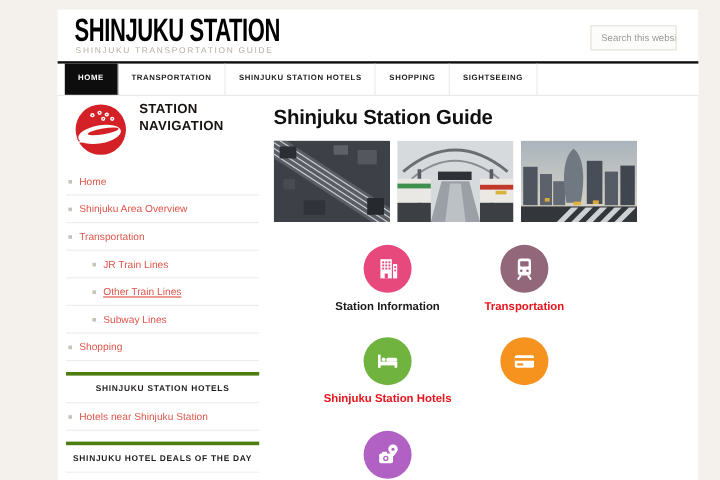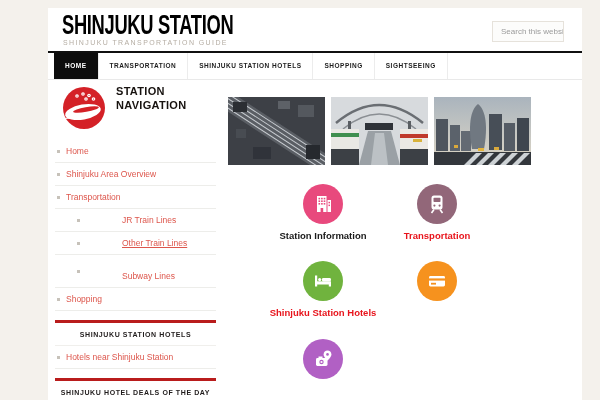--- a/index.html
+++ b/index.html
@@ -50,23 +50,23 @@
   .logo-row { display:flex; align-items:flex-start; gap:9px; padding-left:6px; cursor:pointer; }
   .logo-badge svg { display:block; }
   .logo-text { font-size:11px; font-weight:bold; color:#17120f; line-height:1.25; letter-spacing:0.3px; }
   .side-menu { margin-top:9px; list-style:none; }
   .menu-item {
     display:flex; align-items:center;
     padding:6px 0 6px 2px; border-bottom:1px solid #ededea;
     font-size:8.5px;
   }
   .menu-item .bullet { width:3px; height:3px; background:#c7c2ba; margin-right:6px; flex:none; }
-  .menu-item.sub { padding-left:22px;gap:36px; }
+  .menu-item.sub { padding-left:22px; }
   .menu-label { cursor:pointer; }
-  .widget { margin-top:9px; border-top:3px solid #b91c1c; }
+  .widget { margin-top:9px; border-top:3px solid #4d7c0f; }
   .widget-title {
     text-align:center; font-size:7px; font-weight:bold; letter-spacing:0.6px;
     color:#201c1c; padding:8px 2px 7px; border-bottom:1px solid #f0efec;
   }
 
   
   .main { position:absolute; left:180px; top:80px; width:305px; }
   .entry-title { font-size:17px; font-weight:bold; color:#101010; letter-spacing:-0.2px; }
   .photos { display:flex; gap:6px; margin-top:9px; }
   .photo { width:97px; height:68px; overflow:hidden; }
@@ -149,21 +149,21 @@
       <li class="menu-item sub">
         <span class="bullet"></span>
         <span class="menu-label" style="color: rgb(221, 86, 76);">JR Train Lines</span>
       </li>
       <li class="menu-item sub">
         <span class="bullet"></span>
         <span class="menu-label" style="color: rgb(221, 86, 76); text-decoration: underline;">Other Train Lines</span>
       </li>
       <li class="menu-item sub">
         <span class="bullet"></span>
-        <span class="menu-label" style="color: rgb(221, 86, 76); margin-top: 10px;">Subway Lines</span>
+        <span class="menu-label" style="color: rgb(221, 86, 76);">Subway Lines</span>
       </li>
       <li class="menu-item">
         <span class="bullet"></span>
         <span class="menu-label" style="color: rgb(221, 86, 76);">Shopping</span>
       </li>
     </ul>
 
     <div class="widget">
       <div class="widget-title">SHINJUKU STATION HOTELS</div>
       <div class="menu-item">
@@ -171,20 +171,21 @@
         <span class="menu-label" style="color: rgb(221, 86, 76);">Hotels near Shinjuku Station</span>
       </div>
     </div>
 
     <div class="widget">
       <div class="widget-title">SHINJUKU HOTEL DEALS OF THE DAY</div>
     </div>
   </aside>
 
   <main class="main">
+    <h2 class="entry-title">Shinjuku Station Guide</h2>
 
     <div class="photos">
       <div class="photo">
         <svg viewBox="0 0 97 68" width="97" height="68">
           <rect width="97" height="68" fill="#3d4046"></rect>
           <rect x="-30" y="26" width="170" height="18" fill="#7e838a" opacity="0.45" transform="rotate(33 48 34)"></rect>
           <g transform="rotate(33 48 34)" stroke="#c8ccd1" stroke-width="1">
             <line x1="-30" y1="29" x2="130" y2="29"></line>
               <line x1="-30" y1="33" x2="130" y2="33"></line>
             <line x1="-30" y1="37" x2="130" y2="37"></line>

